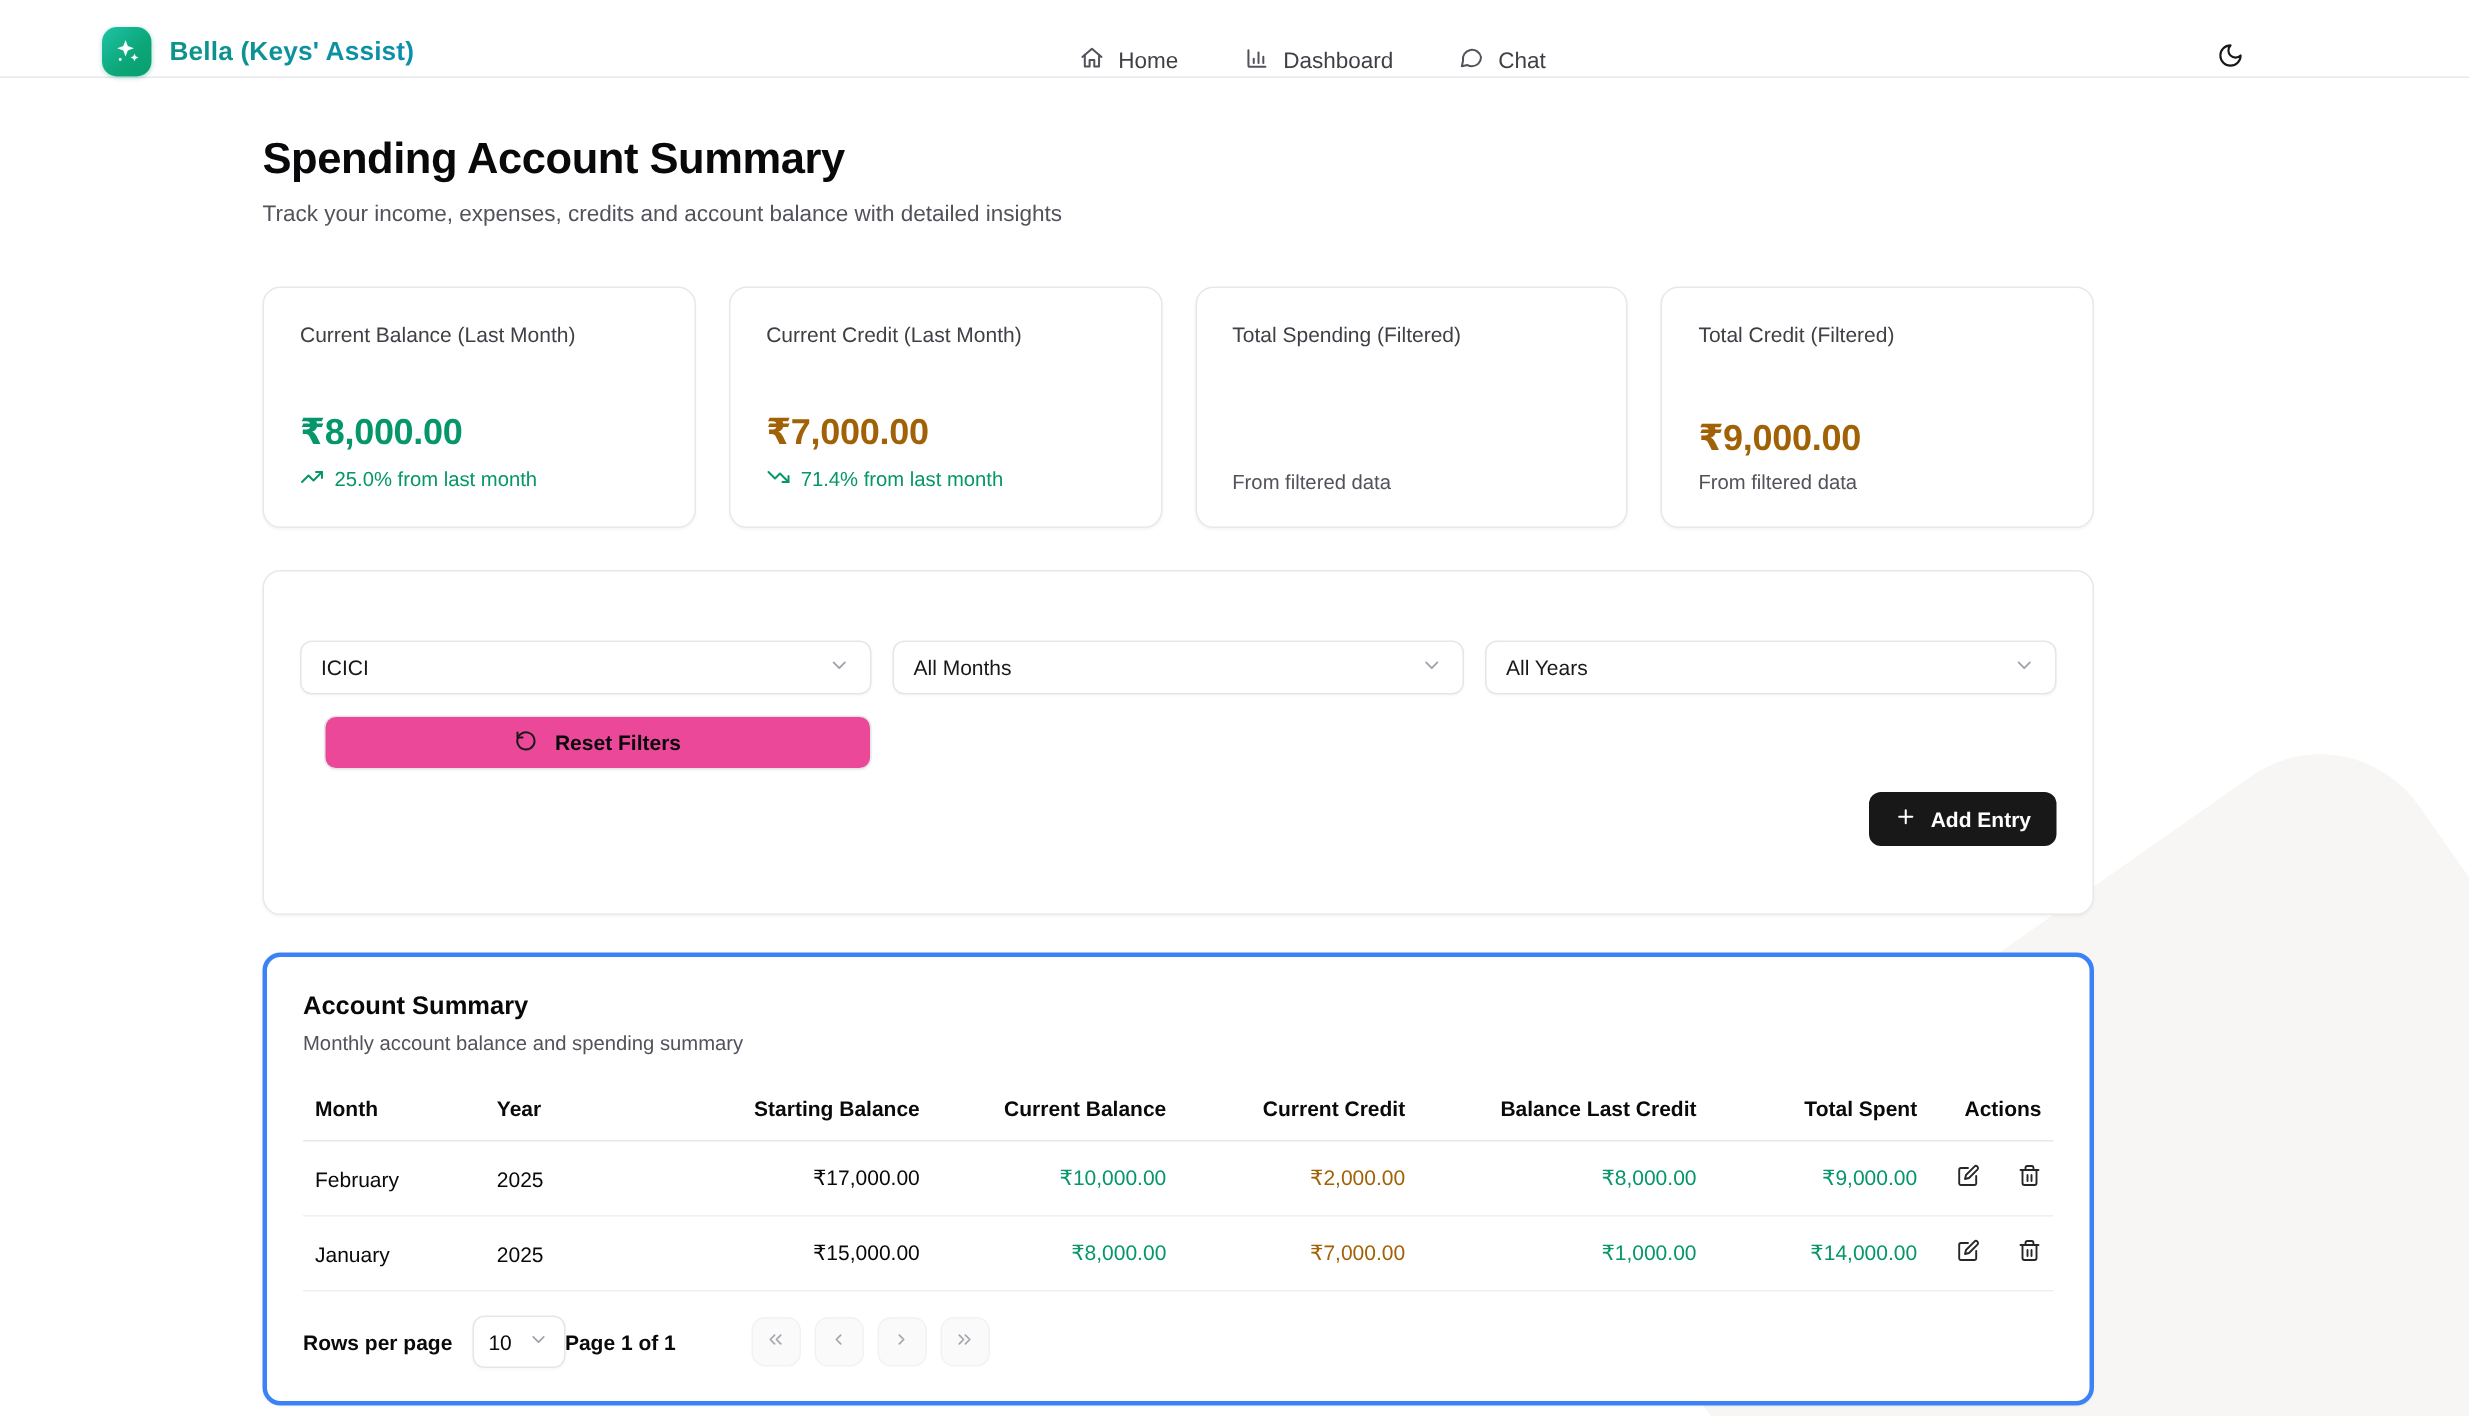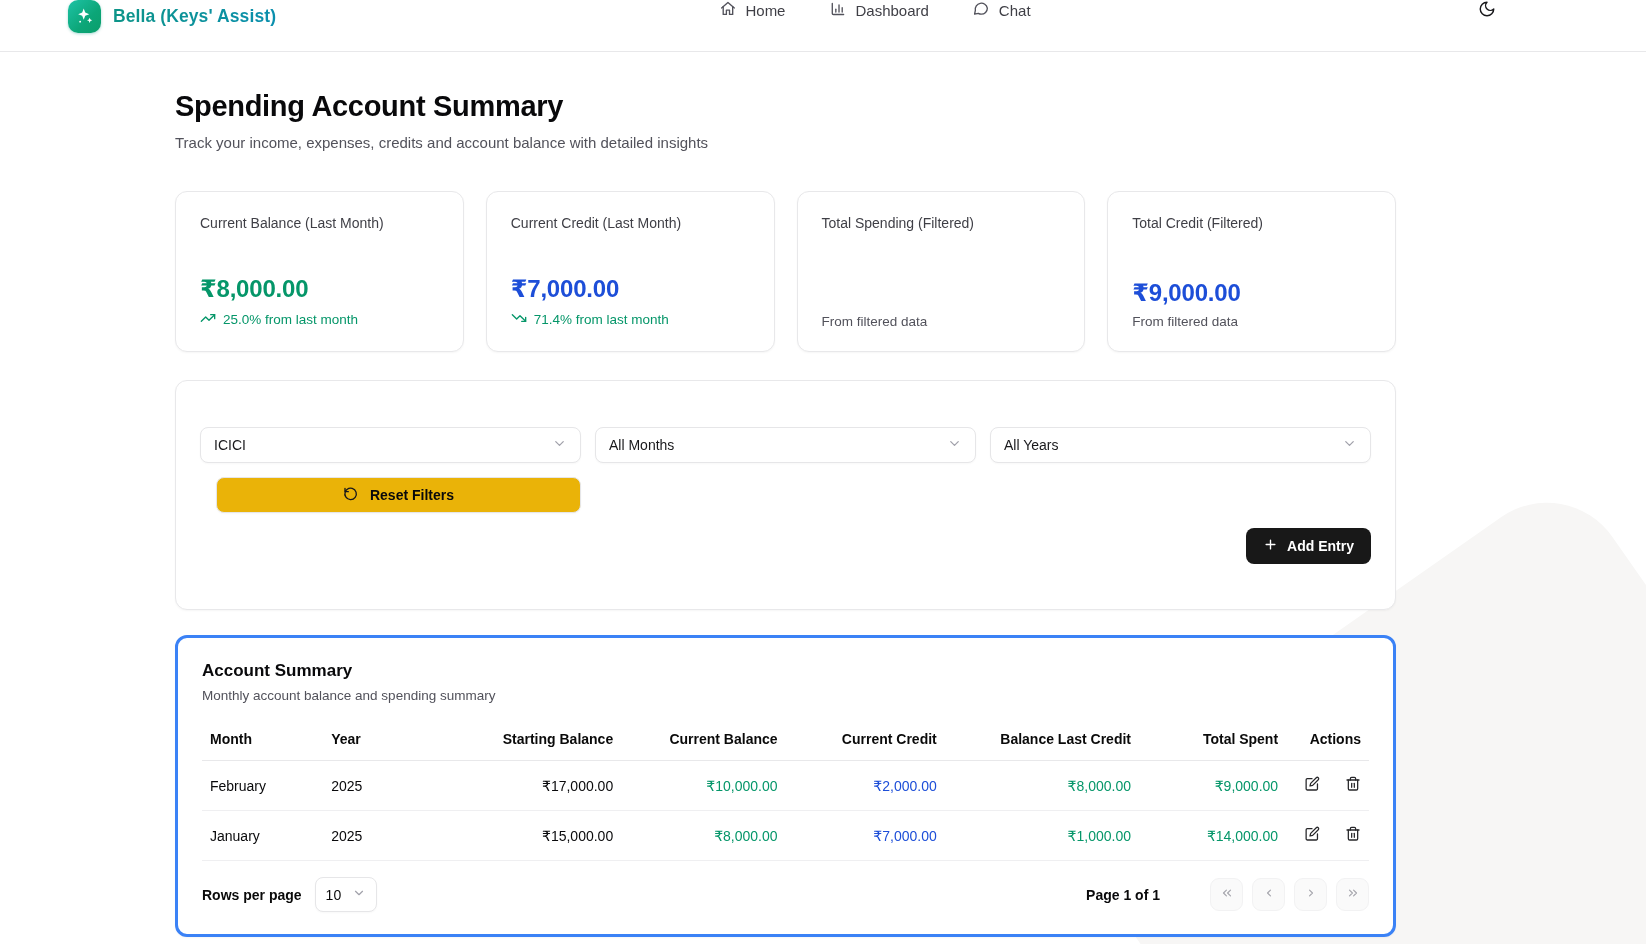--- a/index.html
+++ b/index.html
@@ -13,21 +13,21 @@
     position:absolute; right:-120px; bottom:-160px; width:620px; height:500px;
     background:#f7f6f5; border-radius:80px; transform:rotate(-35deg); z-index:0;
   }
   .bg-decor2 {
     position:absolute; right:-60px; bottom:-260px; width:520px; height:420px;
     background:#faf9f8; border-radius:80px; transform:rotate(-30deg); z-index:0;
   }
   
   .navbar {
     position:relative; height:52px; border-bottom:1px solid #e8e8ea;
-    display:flex; align-items:flex-start; padding:0 150px 0 68px; background:#fff; z-index:5;
+    display:flex; align-items:flex-end; padding:0 150px 0 68px; background:#fff; z-index:5;
   }
   .brand { display:flex; align-items:center; gap:12px; cursor:pointer; }
   .brand-logo {
     width:33px; height:33px; border-radius:10px;
     background:linear-gradient(135deg,#1ec3a6 0%,#0ca678 60%,#0a9e6b 100%);
     display:flex; align-items:center; justify-content:center;
     box-shadow:0 1px 3px rgba(13,148,136,.35);
   }
   .brand-name {
     font-size:17.5px; font-weight:700; letter-spacing:.1px;
@@ -49,37 +49,37 @@
   .stats { display:grid; grid-template-columns:repeat(4,1fr); gap:22px; margin-top:40px; }
   .stat-card {
     border:1px solid #e8e8ea; border-radius:12px; background:#fff;
     height:161px; padding:23px 24px 22px;
     display:flex; flex-direction:column; justify-content:space-between;
     box-shadow:0 1px 2px rgba(0,0,0,.04);
   }
   .stat-label { font-size:14px; color:#3f3f46; }
   .stat-value { font-size:24px; font-weight:700; letter-spacing:-.2px; }
   .green { color:#059669; }
-  .red { color:#1d4ed8; }
+  .red { color:#a16207; }
   .stat-trend { display:flex; align-items:center; gap:7px; font-size:13.5px; color:#059669; margin-top:7px; }
   .stat-trend.muted { color:#52525b; }
   
   .filter-card {
     border:1px solid #e8e8ea; border-radius:12px; background:#fff;
     margin-top:28px; padding:46px 24px 45px; box-shadow:0 1px 2px rgba(0,0,0,.04);
   }
   .filter-row { display:grid; grid-template-columns:1fr 1fr 1fr; gap:14px;border-radius:14px; }
   .select {
     height:36px; border:1px solid #e6e6e8; border-radius:8px; background:#fff;
     display:flex; align-items:center; justify-content:space-between;
     padding:0 13px; font-size:14px; color:#18181b; cursor:pointer;
     box-shadow:0 1px 2px rgba(0,0,0,.03);
   }
   .reset-btn {
-    height:36px; border:1px solid #e6e6e8; border-radius:8px; background:#eab308;
+    height:36px; border:1px solid #e6e6e8; border-radius:8px; background:#ec4899;
     display:flex; align-items:center; justify-content:center; gap:11px;
     font-size:14px; font-weight:600; cursor:pointer; box-shadow:0 1px 2px rgba(0,0,0,.03);margin-left:16px;
   }
   .add-row { display:flex; justify-content:flex-end; margin-top:15px; }
   .add-btn {
     height:36px; background:#181818; color:#fff; border:none; border-radius:8px;
     padding:0 17px; display:flex; align-items:center; gap:9px;
     font-size:14px; font-weight:600; cursor:pointer; font-family:inherit;
   }
   
@@ -95,21 +95,21 @@
     padding:9px 8px 13px; border-bottom:1px solid #e8e8ea; white-space:nowrap;
   }
   td { text-align:right; padding:15px 8px; border-bottom:1px solid #efeff1; white-space:nowrap; }
   th.left, td.left { text-align:left; }
   col.c-month{width:122px} col.c-year{width:120px} col.c-sb{width:180px} col.c-cb{width:165px}
   col.c-cc{width:160px} col.c-bac{width:195px} col.c-ts{width:148px} col.c-act{width:83px}
   .actions-cell { display:flex; justify-content:flex-end; align-items:center; gap:25px; }
   .icon-btn { background:none; border:none; padding:0; cursor:pointer; display:flex; align-items:center; }
   .icon-btn svg { stroke:#27272a; }
   
-  .footer-row { display:flex; align-items:center; justify-content:space-between; margin-top:16px; }
+  .footer-row { display:flex; align-items:center; margin-top:16px; }
   .rpp { display:flex; align-items:center; gap:13px; font-size:14px; font-weight:600; color:#0a0a0a; }
   .rpp-select {
     width:62px; height:35px; border:1px solid #e6e6e8; border-radius:8px; background:#fff;
     display:flex; align-items:center; justify-content:space-between; padding:0 10px;
     font-size:14px; font-weight:400; cursor:pointer; box-shadow:0 1px 2px rgba(0,0,0,.03);
   }
   .pager { display:flex; align-items:center; }
   .page-info { font-size:14px; font-weight:600; margin-right:50px; }
   .page-btns { display:flex; gap:9px; }
   .page-btn {

